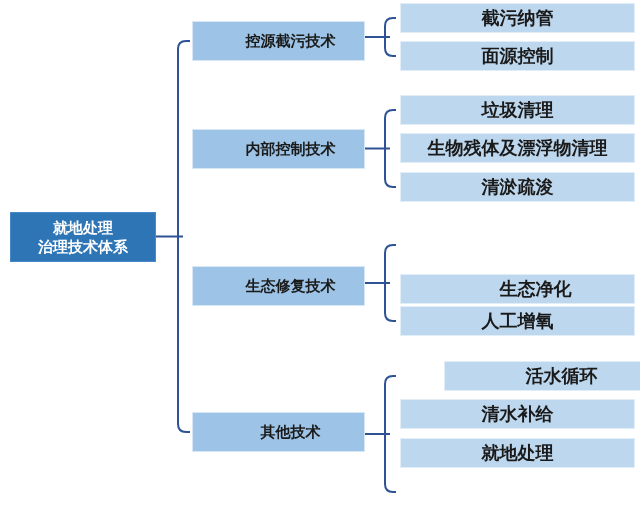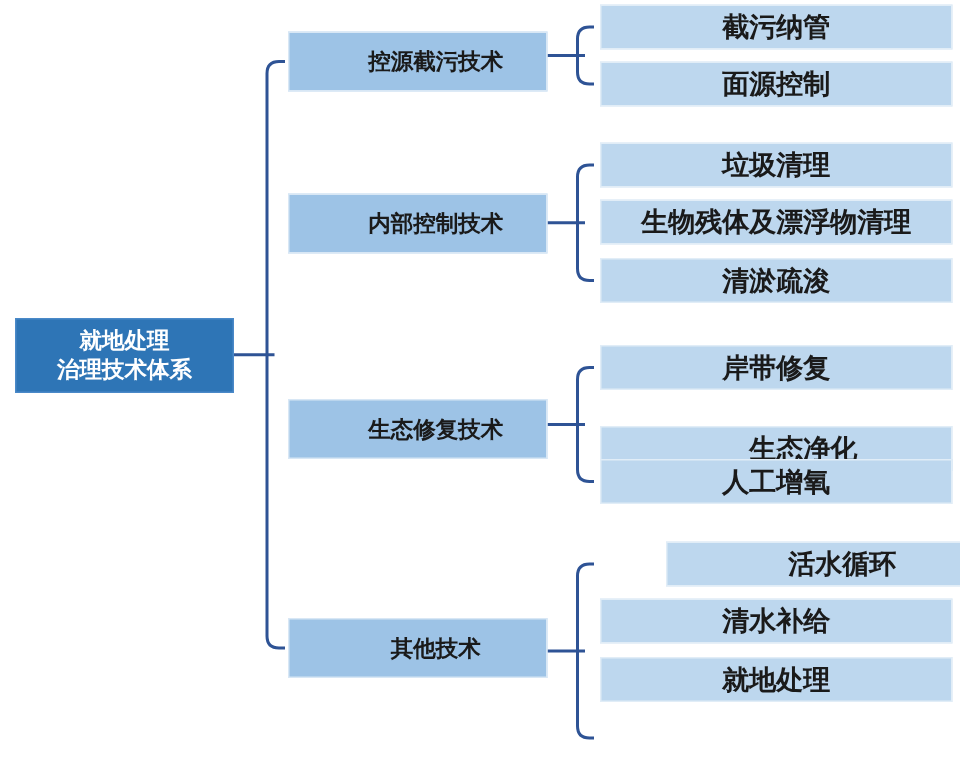--- a/index.html
+++ b/index.html
@@ -58,21 +58,21 @@
     border: 1px solid rgba(255,255,255,0.55);
     color: var(--node-text, #1a1a1a);
     font-size: 18px;
   }
   .b1 { top: 21px; }
   .b2 { top: 129px; }
   .b3 { top: 266px; text-align: right; }
   .b4 { top: 412px; }
   .l1a { top: 3px; }   .l1b { top: 41px; }
   .l2a { top: 95px; }  .l2b { top: 133px; } .l2c { top: 172px; }
-  .l3a { top: 230px; } .l3b { top: 284px; padding-left: 36px; } .l3c { top: 306px; }
+  .l3a { top: 230px; } .l3b { top: 274px; padding-left: 36px; } .l3c { top: 306px; }
   .l4a { top: 361px; margin-left: 44px; } .l4b { top: 399px; } .l4c { top: 438px; } .l4d { top: 477px; }
 </style>
 </head>
 <body>
 
 <div class="canvas">
 
   <svg class="connectors" width="640" height="514" viewBox="0 0 640 514" aria-hidden="true">
 
     <path d="M156 236.5 L183 236.5"></path>
@@ -101,21 +101,20 @@
   <div class="node branch b3">生态修复技术</div>
   <div class="node branch b4">其他技术</div>
 
   <div class="node leaf l1a">截污纳管</div>
   <div class="node leaf l1b">面源控制</div>
 
   <div class="node leaf l2a">垃圾清理</div>
   <div class="node leaf l2c">清淤疏浚</div>
   <div class="node leaf l2b">生物残体及漂浮物清理</div>
 
-  <div class="node leaf l3a">岸带修复</div>
   <div class="node leaf l3b">生态净化</div>
   <div class="node leaf l3c">人工增氧</div>
 
   <div class="node leaf l4a">活水循环</div>
   <div class="node leaf l4c">就地处理</div>
   <div class="node leaf l4b">清水补给</div>
 
 </div>
 
 </body></html>

